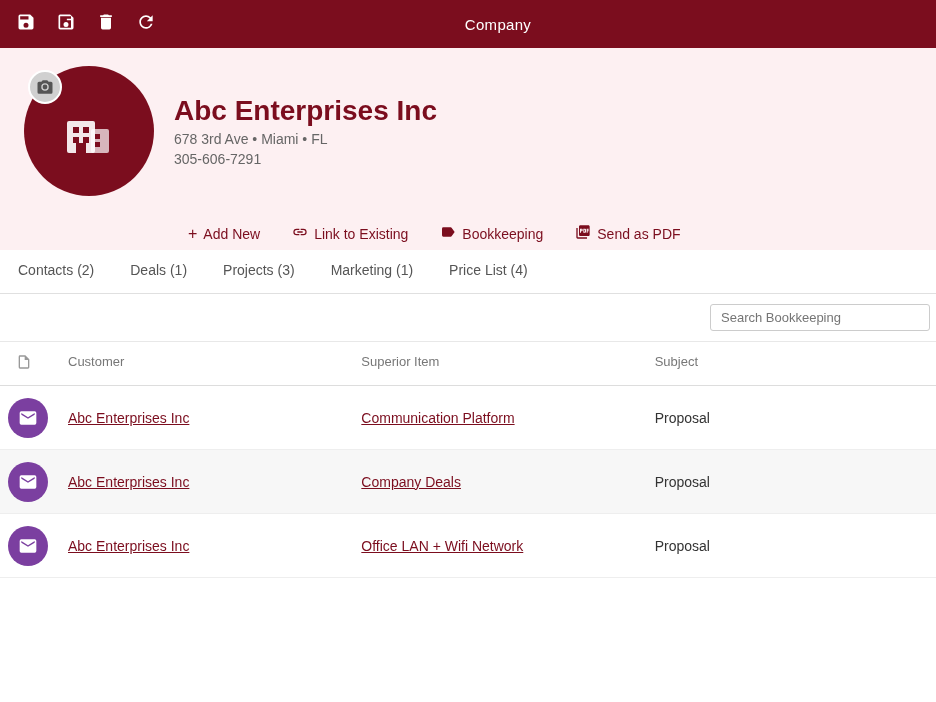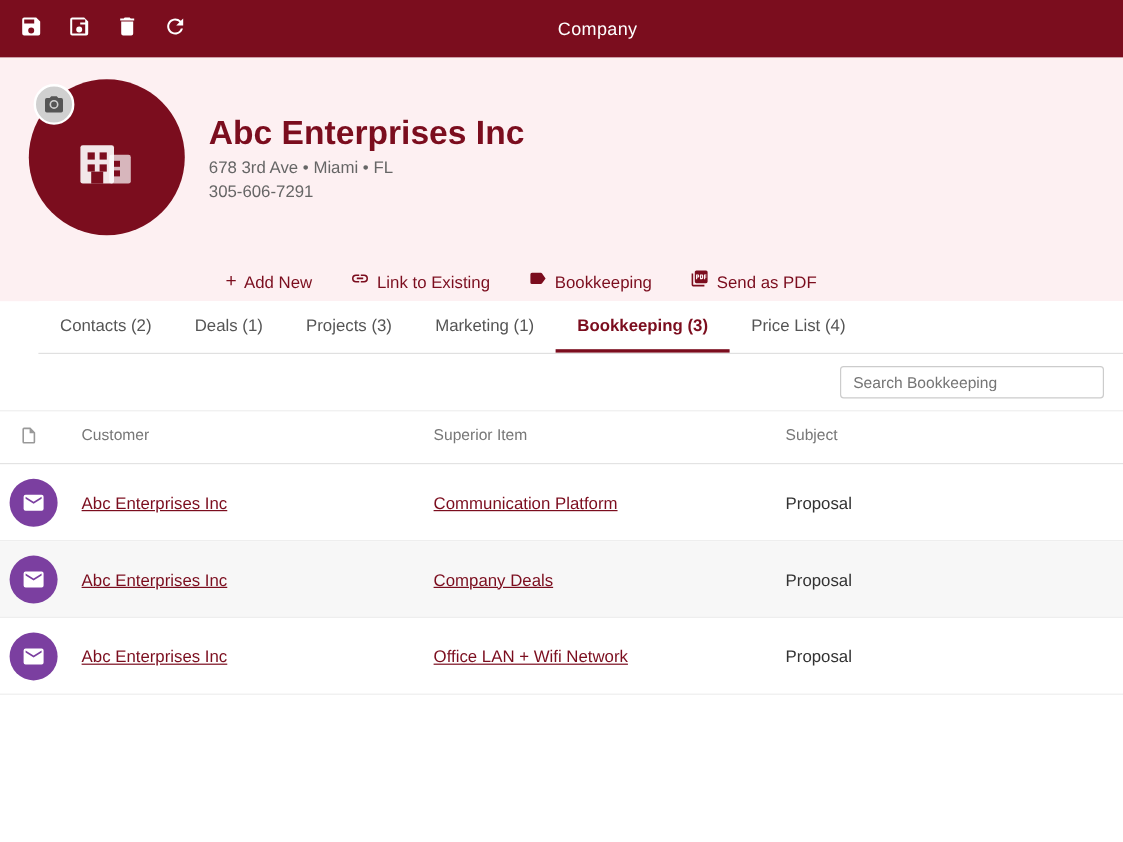--- a/index.html
+++ b/index.html
@@ -87,40 +87,39 @@
       border-radius: 4px;
     }
     .action-btn .btn-icon { font-size: 16px; }
 
     
     .tabs-container {
       background: #fff;
       border-bottom: 1px solid #e0e0e0;
       display: flex;
       overflow: hidden;
-      margin-left: 32px;
     }
     .tab {
       padding: 12px 18px;
       font-size: 14px;
       color: #555;
       cursor: pointer;
       white-space: nowrap;
       border-bottom: 3px solid transparent;
       flex-shrink: 0;
     }
     .tab.active {
       color: #7b0d1e;
       font-weight: 700;
       border-bottom: 3px solid #7b0d1e;
     }
 
     
     .search-area {
-      padding: 10px 16px;
+      padding: 10px 6px;
       display: flex;
       justify-content: flex-end;
       background: #fff;
       border-bottom: 1px solid #e8e8e8;
     }
     .search-input {
       border: 1px solid #ccc;
       border-radius: 3px;
       padding: 5px 10px;
       font-size: 13px;
@@ -272,21 +271,20 @@
       <span>Send as PDF</span>
     </button>
   </div>
 </div>
 
 <div class="tabs-container">
   <div class="tab">Contacts (2)</div>
   <div class="tab">Deals (1)</div>
   <div class="tab">Projects (3)</div>
   <div class="tab">Marketing (1)</div>
-  <div class="tab active">Bookkeeping (3)</div>
   <div class="tab">Price List (4)</div>
 </div>
 
 <div class="search-area">
   <input class="search-input" type="text" placeholder="Search Bookkeeping" style="">
 </div>
 
 <div class="table-container">
   <div class="table-header">
     <div class="table-header-cell icon-col">

